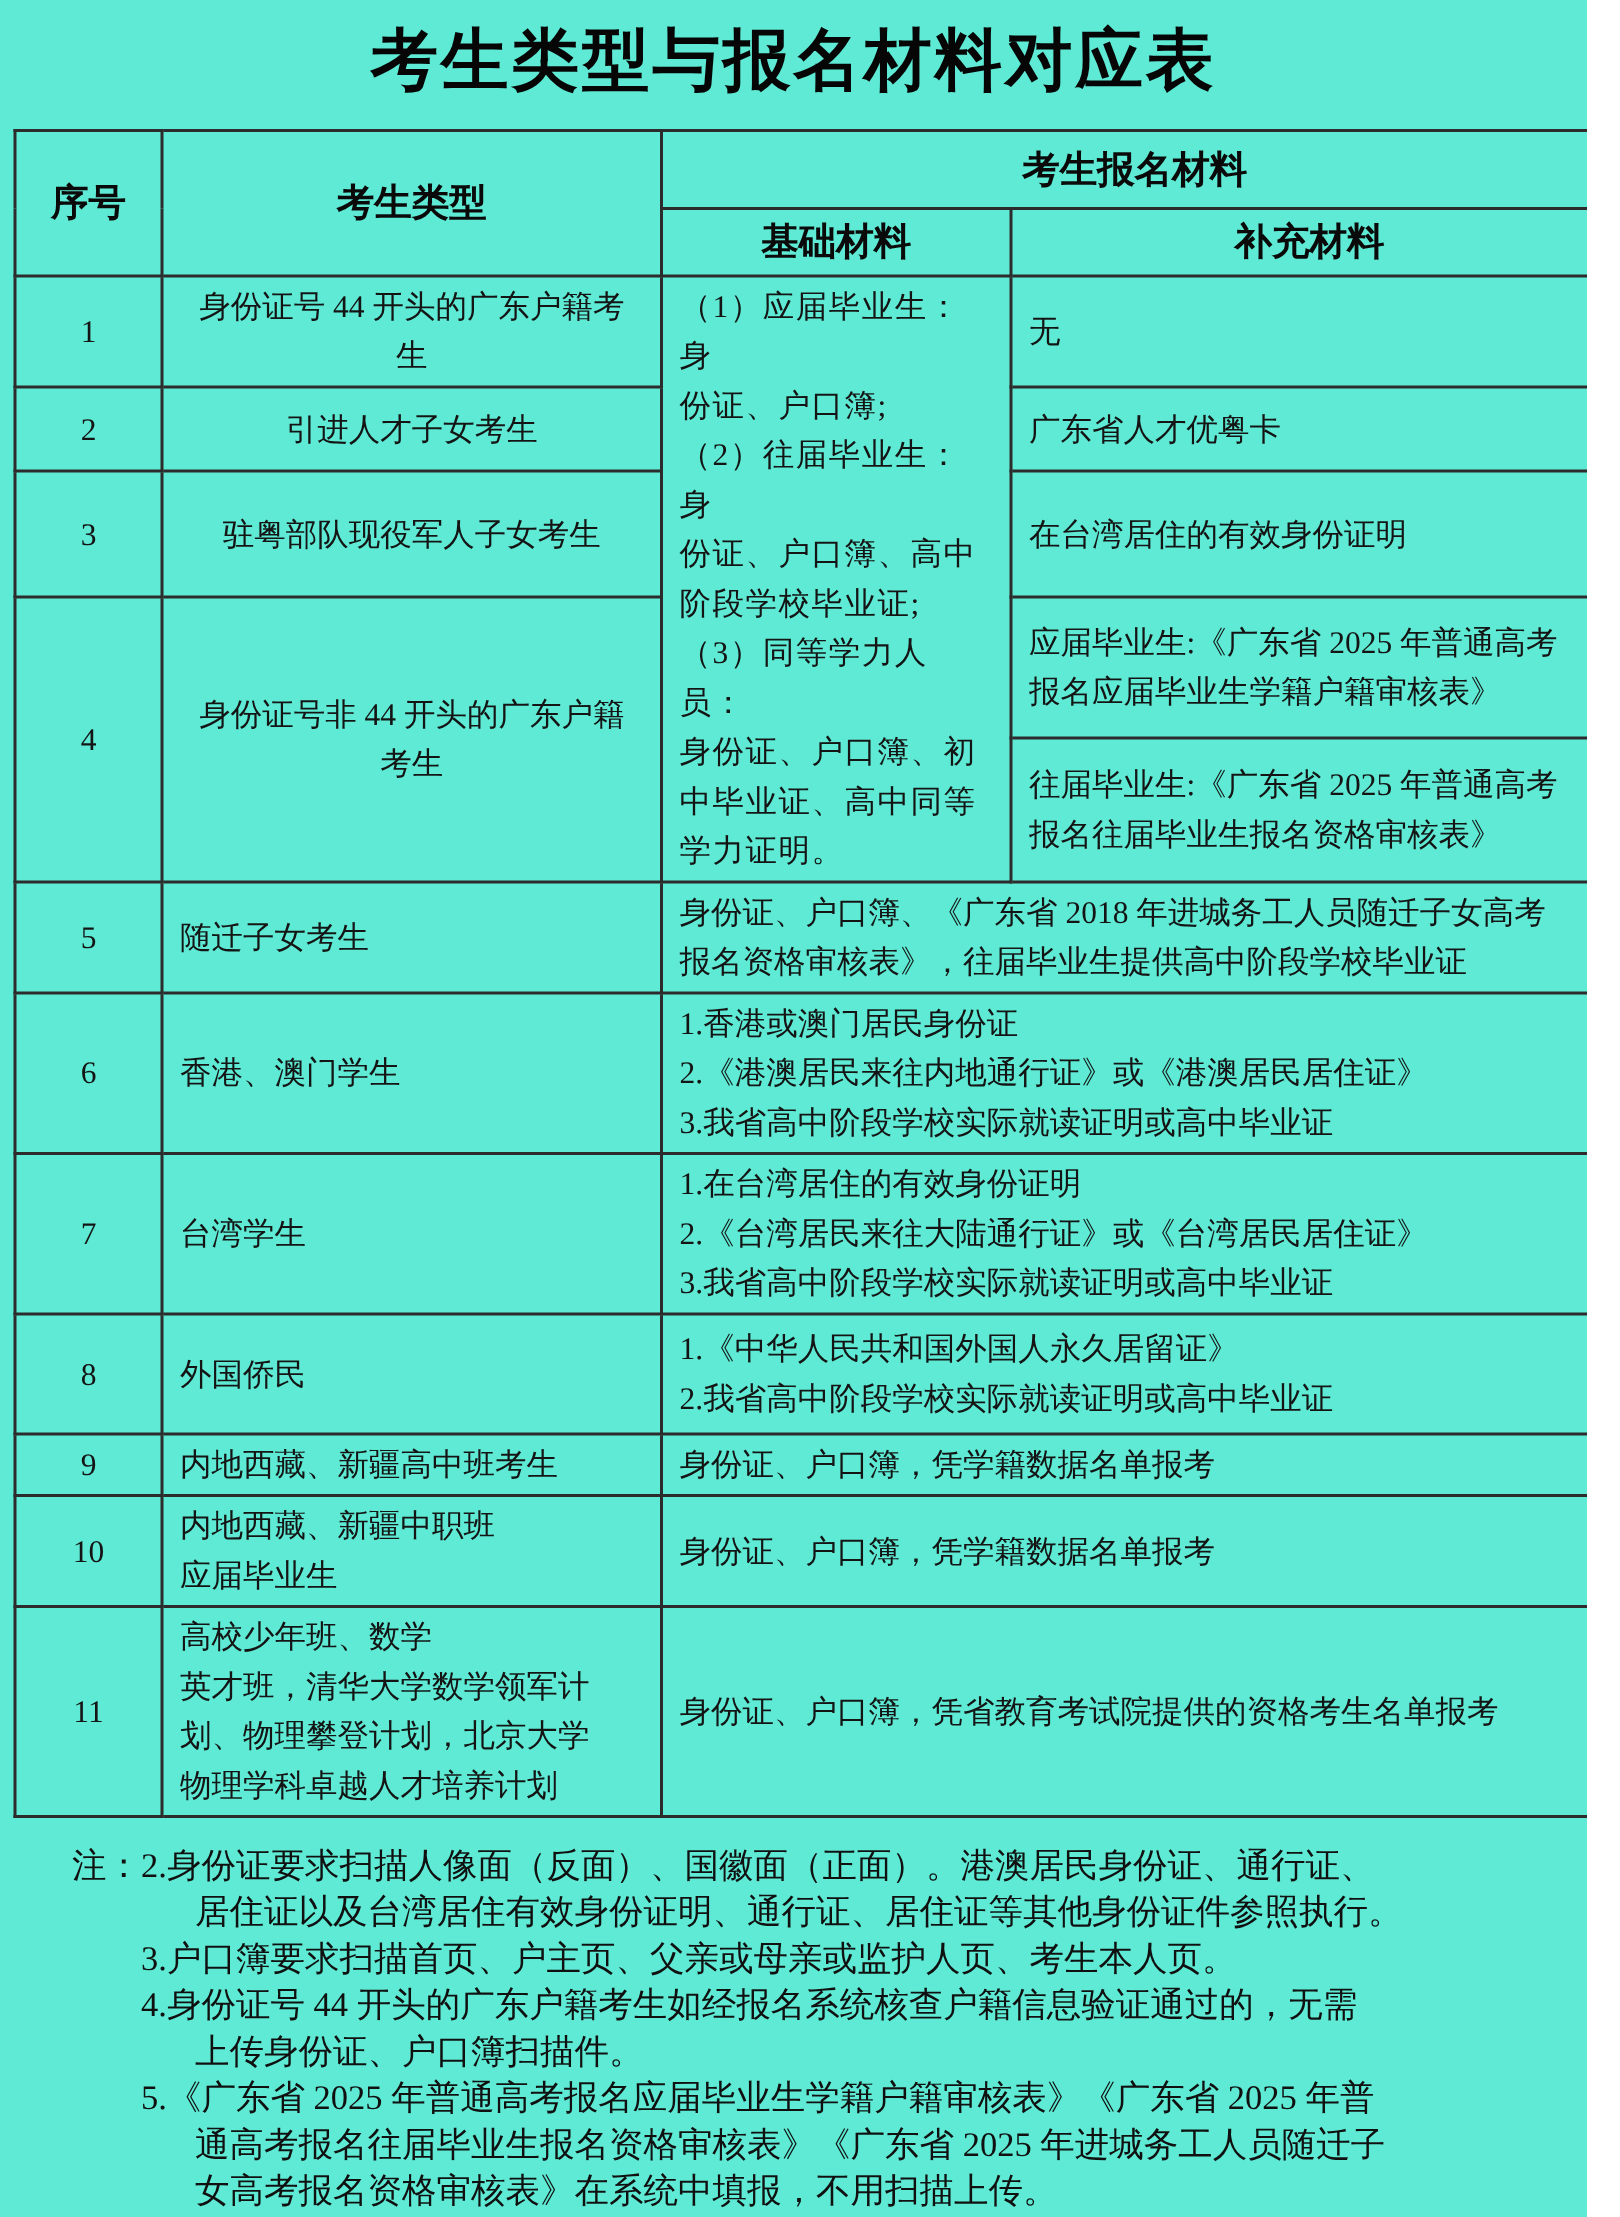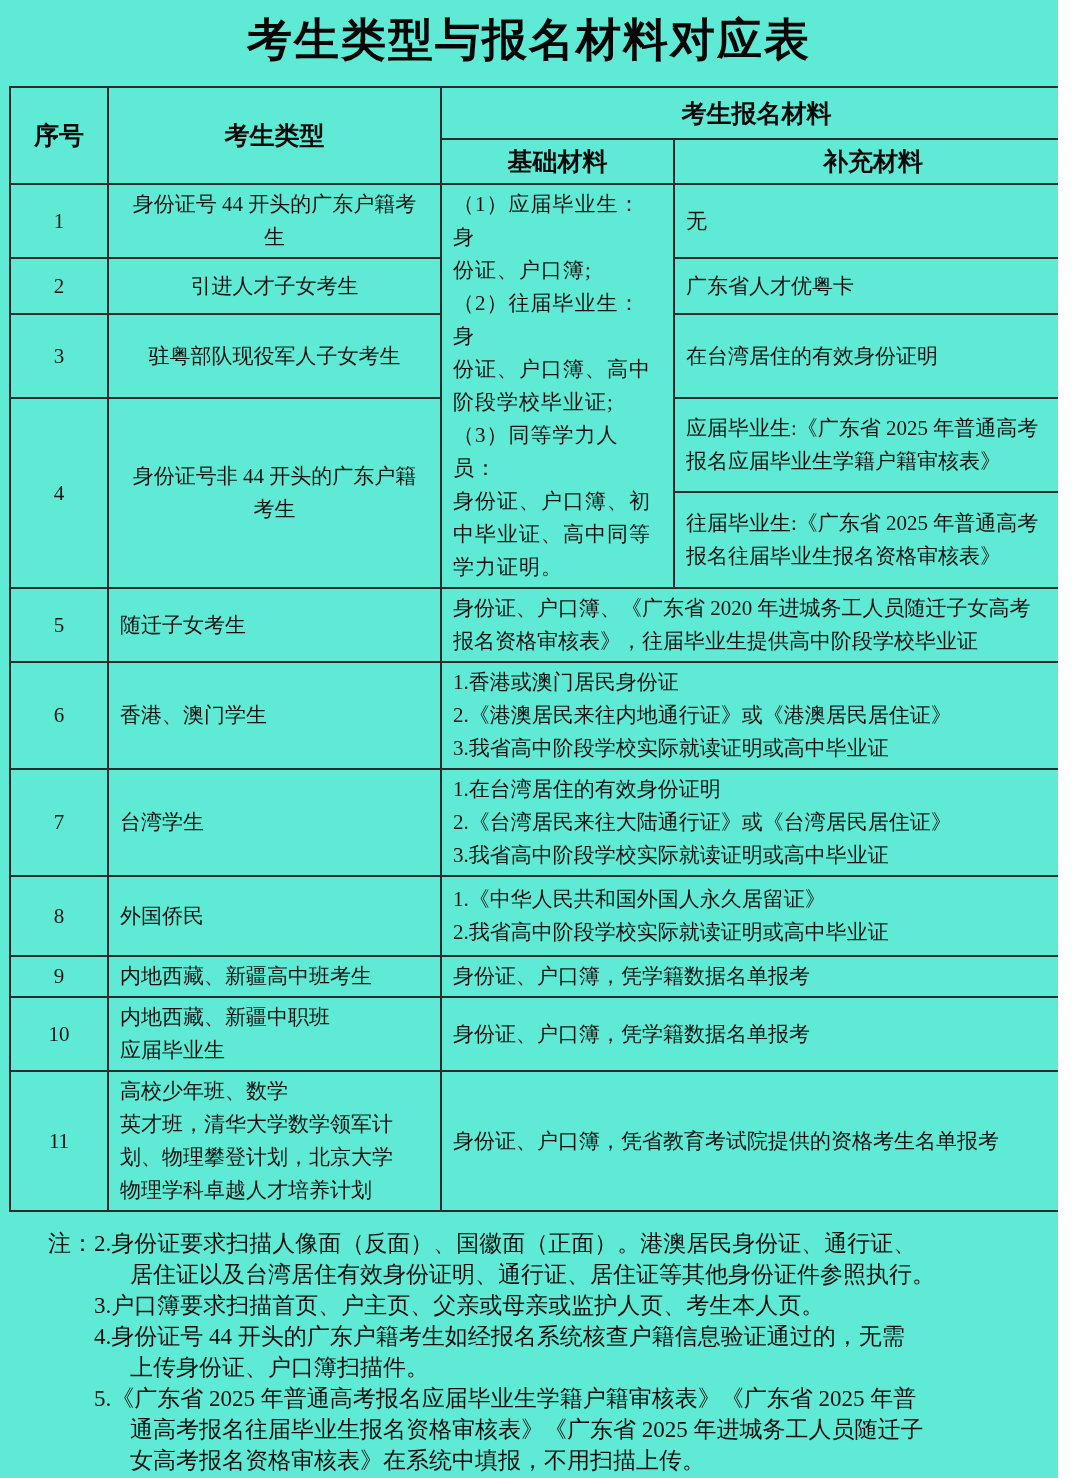--- a/index.html
+++ b/index.html
@@ -147,21 +147,21 @@
 报名应届毕业生学籍户籍审核表》</td>
       </tr>
       <tr class="h-r4b">
         <td class="cell-mat pre">往届毕业生:《广东省 2025 年普通高考
 报名往届毕业生报名资格审核表》</td>
       </tr>
 
       <tr class="h-r5">
         <td class="cell-no">5</td>
         <td class="cell-type-center">随迁子女考生</td>
-        <td colspan="2" class="cell-mat pre">身份证、户口簿、《广东省 2020 年进城务工人员随迁子女高考
+        <td colspan="2" class="cell-mat pre">身份证、户口簿、《广东省 2018 年进城务工人员随迁子女高考
 报名资格审核表》，往届毕业生提供高中阶段学校毕业证</td>
       </tr>
 
       <tr class="h-r6">
         <td class="cell-no">6</td>
         <td class="cell-type-center">香港、澳门学生</td>
         <td colspan="2" class="cell-mat pre">1.香港或澳门居民身份证
 2.《港澳居民来往内地通行证》或《港澳居民居住证》
 3.我省高中阶段学校实际就读证明或高中毕业证</td>
       </tr>

